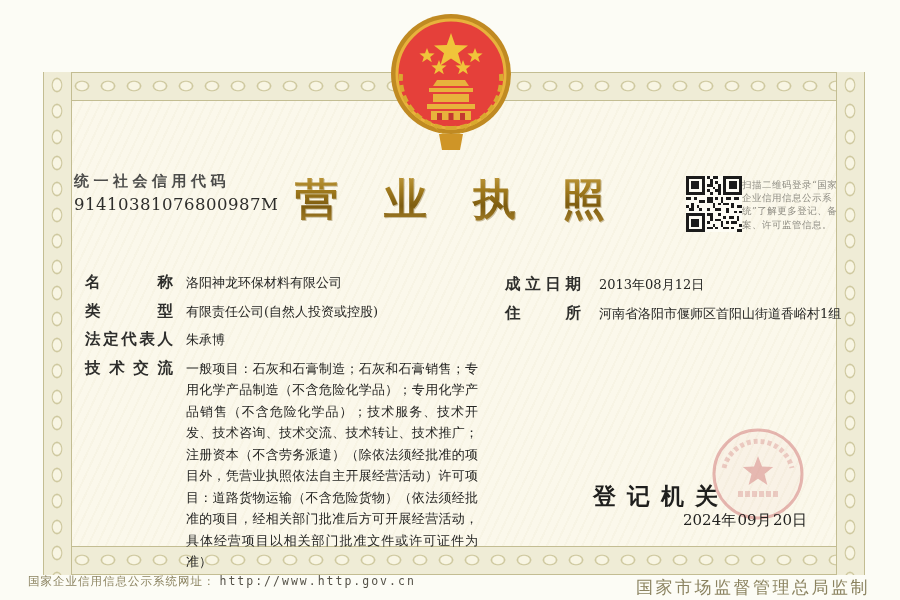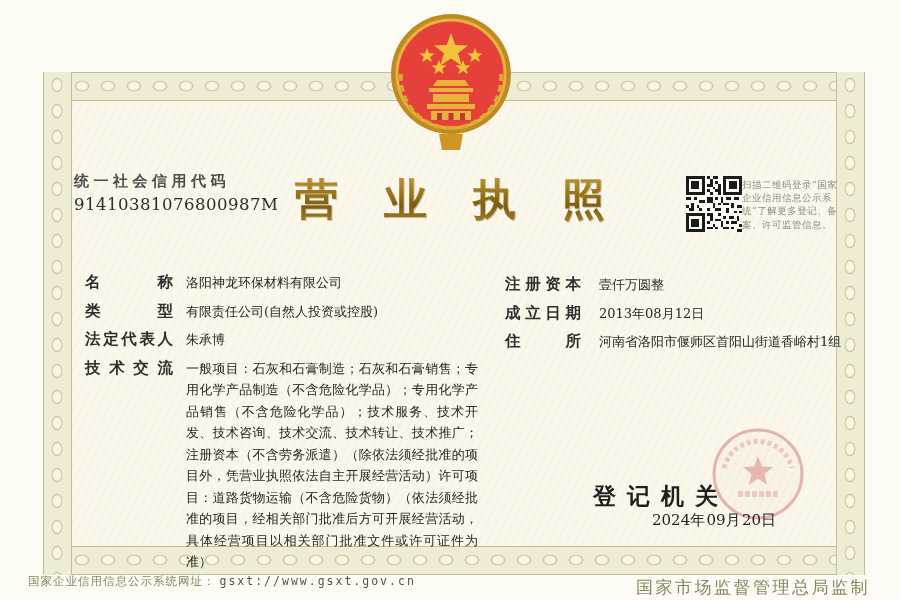--- a/index.html
+++ b/index.html
@@ -74,21 +74,21 @@
   }
   .fields-right .fval { margin-left:18px; width:246px; }
 
   .reg-label {
     position:absolute; left:593px; top:481px;
     font-family:"DejaVu Sans", sans-serif; font-weight:bold;
     font-size:23px; letter-spacing:11px; color:#1f1f1d; white-space:nowrap;
   }
   .seal { position:absolute; left:710px; top:426px; opacity:0.85; filter:blur(0.4px); }
   .date-line {
-    position:absolute; left:652px; top:511px; width:124px;
+    position:absolute; left:683px; top:511px; width:124px;
     display:flex; justify-content:space-between;
     font-size:15px; color:#222220;
   }
 
   .footer-left {
     position:absolute; left:28px; top:574px;
     font-size:11.5px; color:#8b8360; letter-spacing:1px; white-space:nowrap;
   }
   .footer-url {
     font-family:"DejaVu Sans Mono", monospace; font-size:11.5px;
@@ -232,24 +232,20 @@
       <div class="fval">朱承博</div>
     </div>
     <div class="frow">
       <span class="flbl">技术交流</span>
       <div class="fval">一般项目：石灰和石膏制造；石灰和石膏销售；专用化学产品制造（不含危险化学品）；专用化学产品销售（不含危险化学品）；技术服务、技术开发、技术咨询、技术交流、技术转让、技术推广；注册资本（不含劳务派遣）（除依法须经批准的项目外，凭营业执照依法自主开展经营活动）许可项目：道路货物运输（不含危险货物）（依法须经批准的项目，经相关部门批准后方可开展经营活动，具体经营项目以相关部门批准文件或许可证件为准）</div>
     </div>
   </div>
 
   <div class="fields-right">
     <div class="frow">
-      <span class="flbl">注册资本</span>
-      <div class="fval">壹仟万圆整</div>
-    </div>
-    <div class="frow">
       <span class="flbl">成立日期</span>
       <div class="fval">2013年08月12日</div>
     </div>
     <div class="frow">
       <span class="flbl">住所</span>
       <div class="fval">河南省洛阳市偃师区首阳山街道香峪村1组</div>
     </div>
   </div>
 
   <div class="reg-label">登记机关</div>
@@ -261,17 +257,17 @@
     <path d="M28 68 h40" stroke="rgba(204,105,105,0.35)" stroke-width="6" stroke-dasharray="5 2" fill="none"></path>
   </svg>
 
   <div class="date-line">
     <span>2024年</span>
     <span>09月</span>
     <span>20日</span>
   </div>
 
   <div class="footer-left">
-    <span>国家企业信用信息公示系统网址：</span><span class="footer-url">gsxt://www.gsxt.gov.cn</span>
+    <span>国家企业信用信息公示系统网址：</span><span class="footer-url">http://www.http.gov.cn</span>
   </div>
   <div class="footer-right">国家市场监督管理总局监制</div>
 
 </div>
 
 </body></html>

